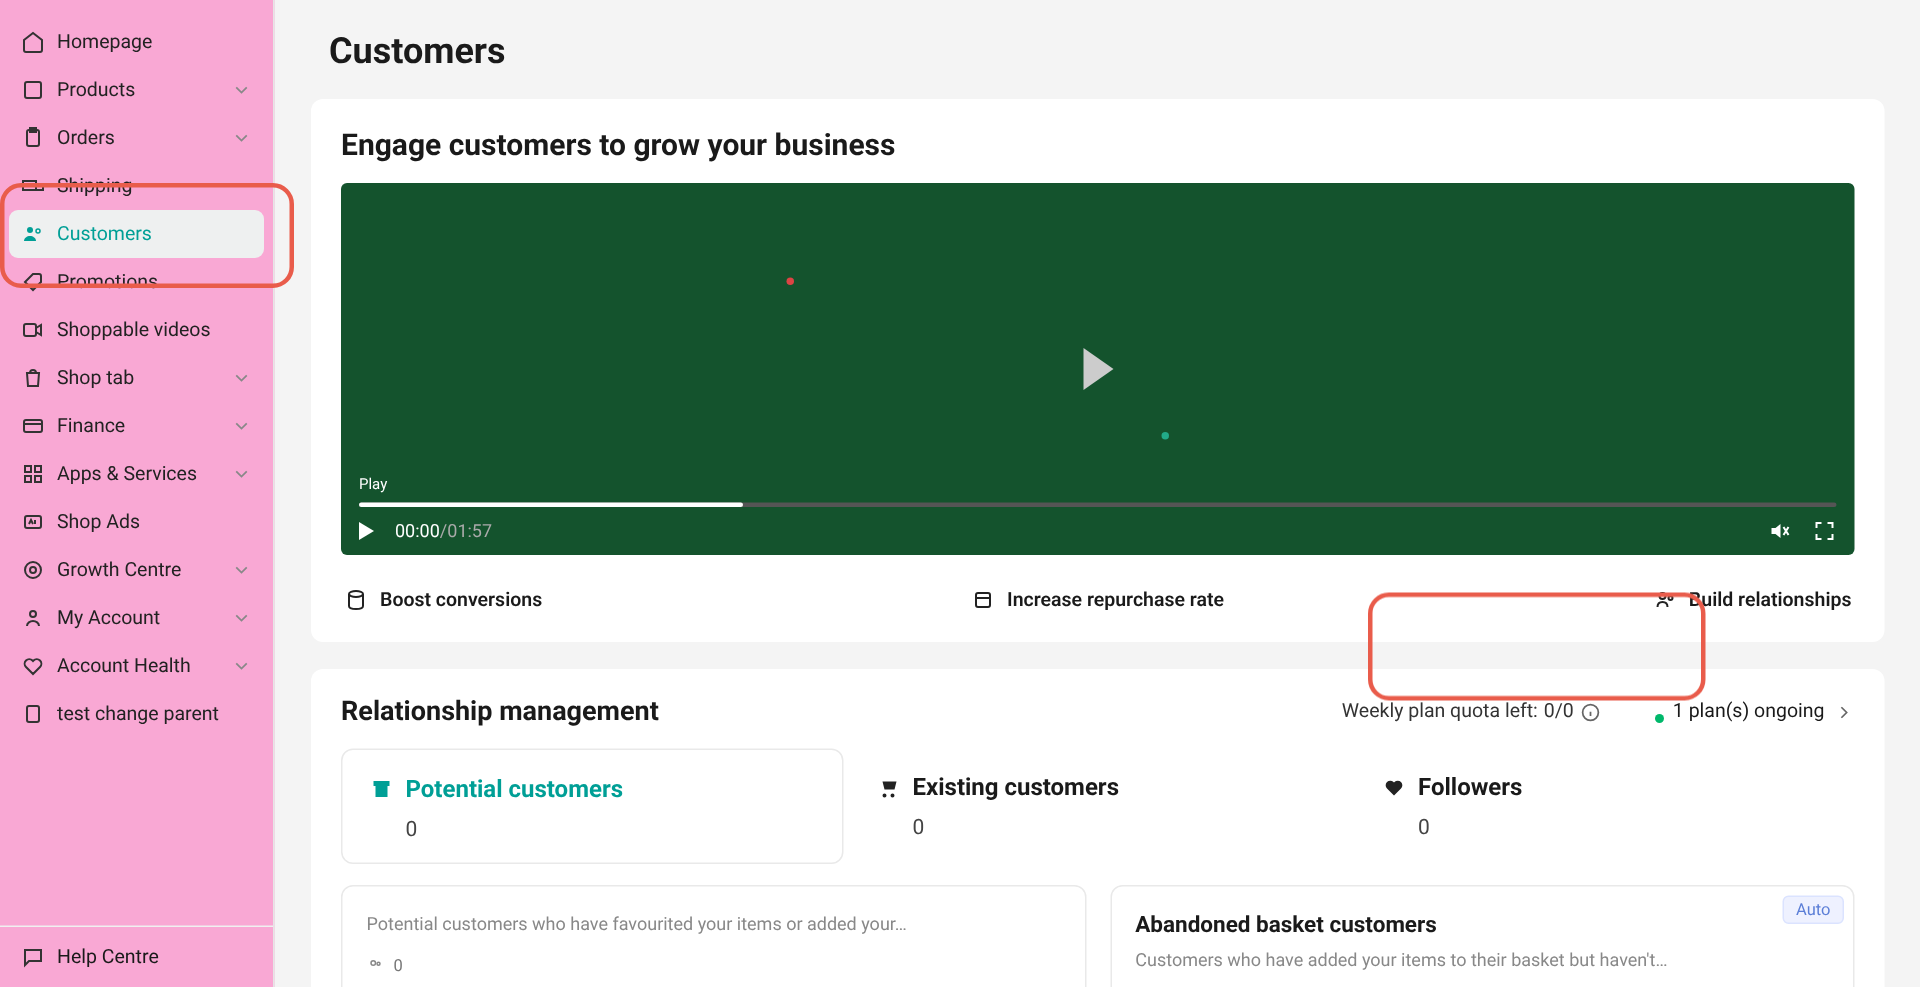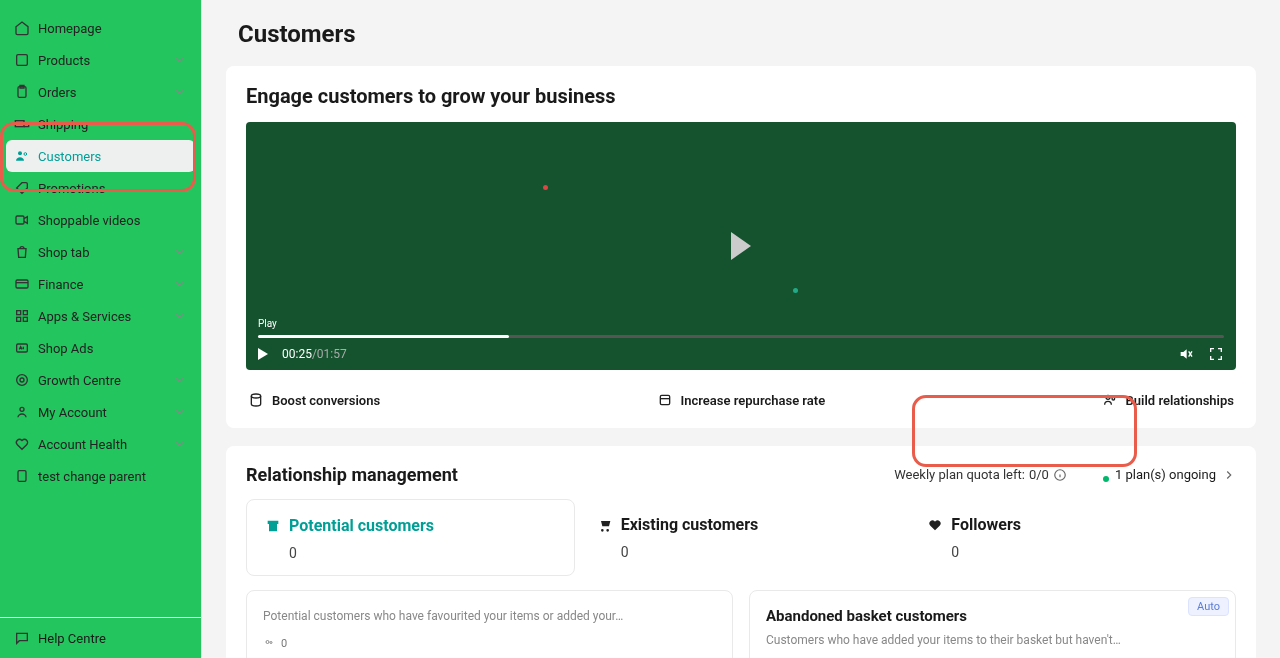--- a/index.html
+++ b/index.html
@@ -1,18 +1,18 @@
 <!DOCTYPE html>
 <html><head>
   <meta charset="utf-8">
   <style>
     * { box-sizing: border-box; margin: 0; padding: 0; }
     body { font-family: -apple-system, BlinkMacSystemFont, "Segoe UI", Roboto, Arial, sans-serif; background: #f4f4f4; color: #1a1a1a; width: 1280px; height: 658px; overflow: hidden; }
     .layout { display: flex; height: 100%; }
-    .sidebar { width: 202px; background: #22c55e; border-right: 1px solid #e6e6e6; display: flex; flex-direction: column; }
+    .sidebar { width: 183px; background: #f9a8d4; border-right: 1px solid #e6e6e6; display: flex; flex-direction: column; }
     .sidebar-scroll { flex: 1; overflow: hidden; padding-top: 12px; }
     .sidebar-item { display: flex; align-items: center; padding: 8px 14px; font-size: 13px; color: #222; cursor: pointer; }
     .sidebar-item.active { background: #eef0f0; color: #009f96; border-radius: 6px; margin: 0 6px; padding: 8px 8px; }
     .sidebar-item .icon { width: 16px; height: 16px; margin-right: 8px; display: inline-flex; align-items: center; justify-content: center; }
     .sidebar-item .label { flex: 1; }
     .chev { width: 14px; height: 14px; color: #888; }
     .sidebar-bottom { padding: 12px 14px; border-top: 1px solid #f0f0f0; display: flex; align-items: center; font-size: 13px; cursor: pointer; }
     .sidebar-bottom .icon { width: 16px; height: 16px; margin-right: 8px; }
 
     .highlight-box { position: absolute; border: 3px solid #e95c4b; border-radius: 14px; pointer-events: none; }
@@ -261,21 +261,21 @@
         <div class="dot" style="left:297px;top:63px;background:#d44"></div>
         <div class="dot" style="left:547px;top:166px;background:#2a8"></div>
         <div class="play-center"></div>
         <div class="video-ctrl">
           <div class="tag">Play</div>
           <div class="progress">
               <div class="bar"></div>
             </div>
           <div class="ctrl-row">
             <div class="play-small"></div>
-            <span class="time-cur">00:25</span>
+            <span class="time-cur">00:00</span>
             <span class="time-dur"> / </span>
             <span class="time-dur">01:57</span>
             <span class="spacer"></span>
             <span class="vol">
                 <svg viewBox="0 0 24 24" width="16" height="16" fill="#fff">
                   <path d="M4 9h4l5-4v14l-5-4H4z"></path>
                   <path d="M16 8l5 8M21 8l-5 8" stroke="#fff" stroke-width="2"></path>
                 </svg>
               </span>
             <span class="full">

